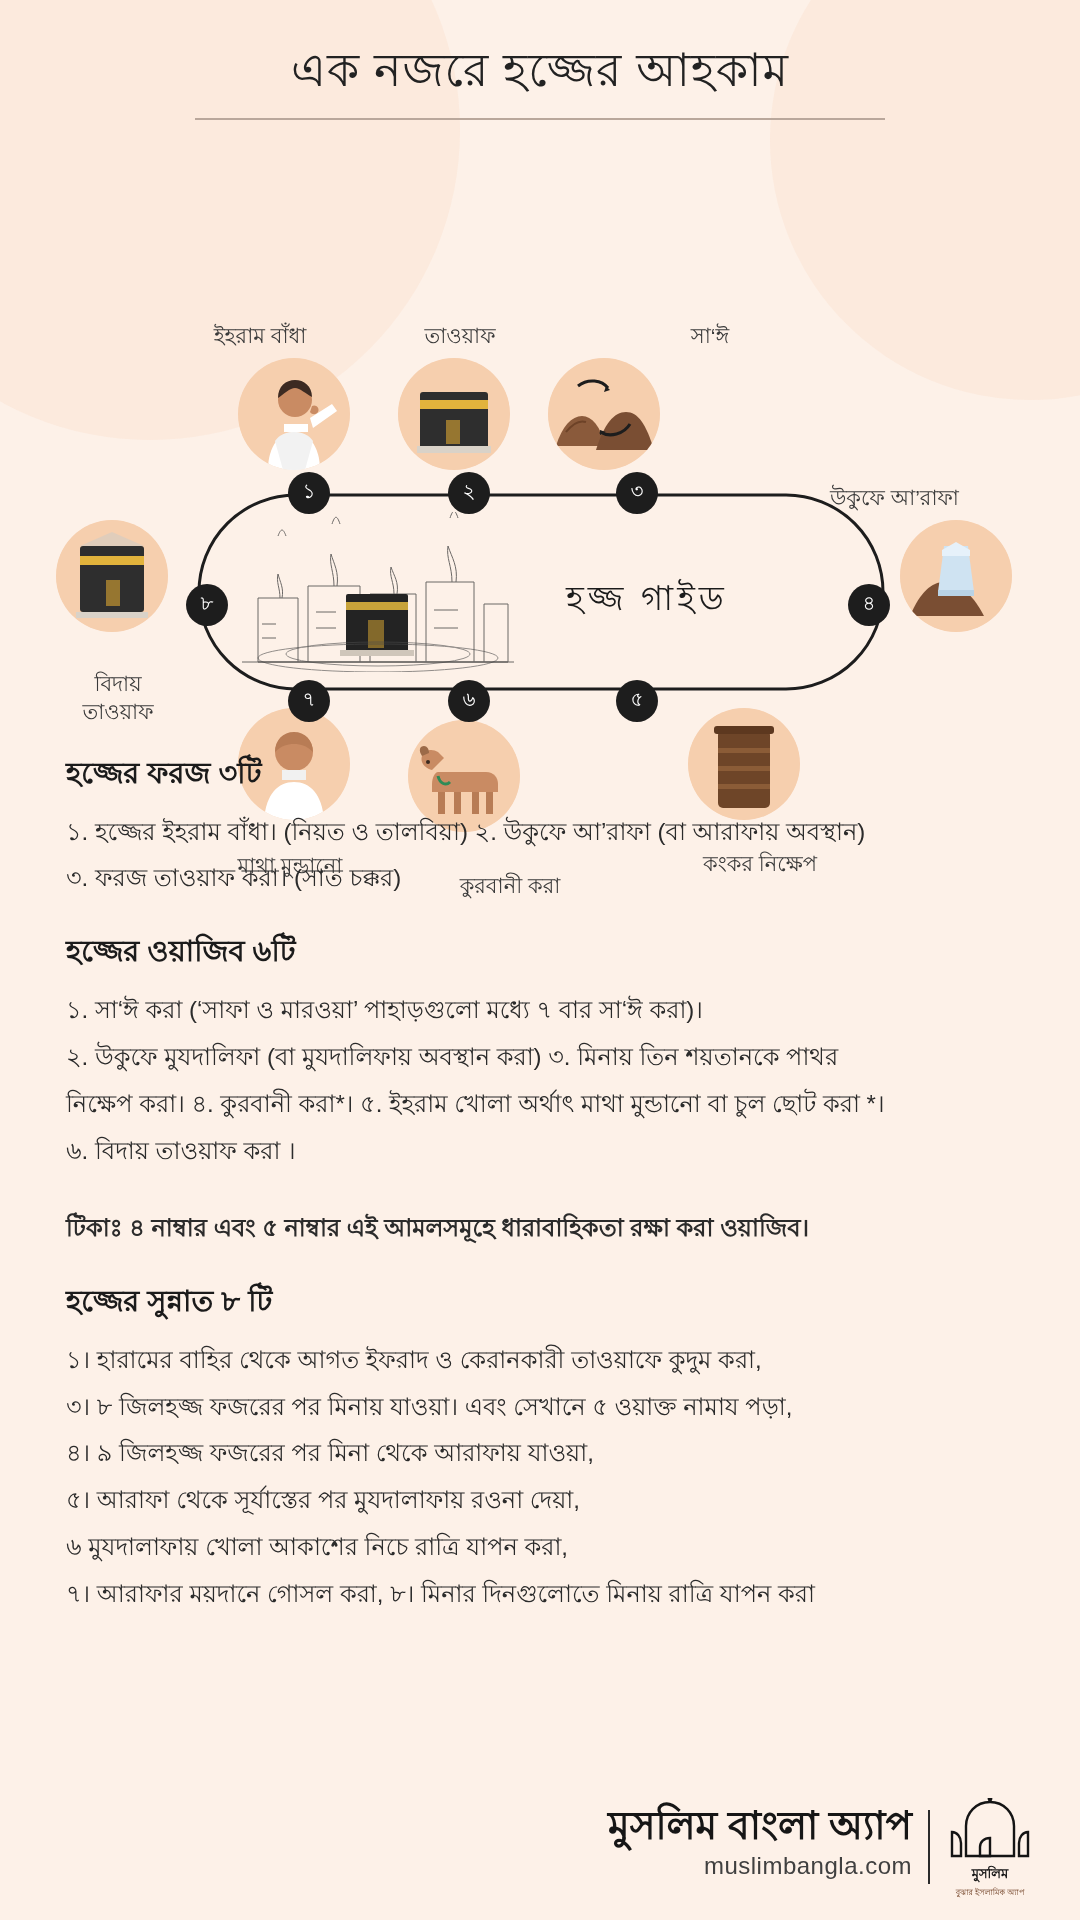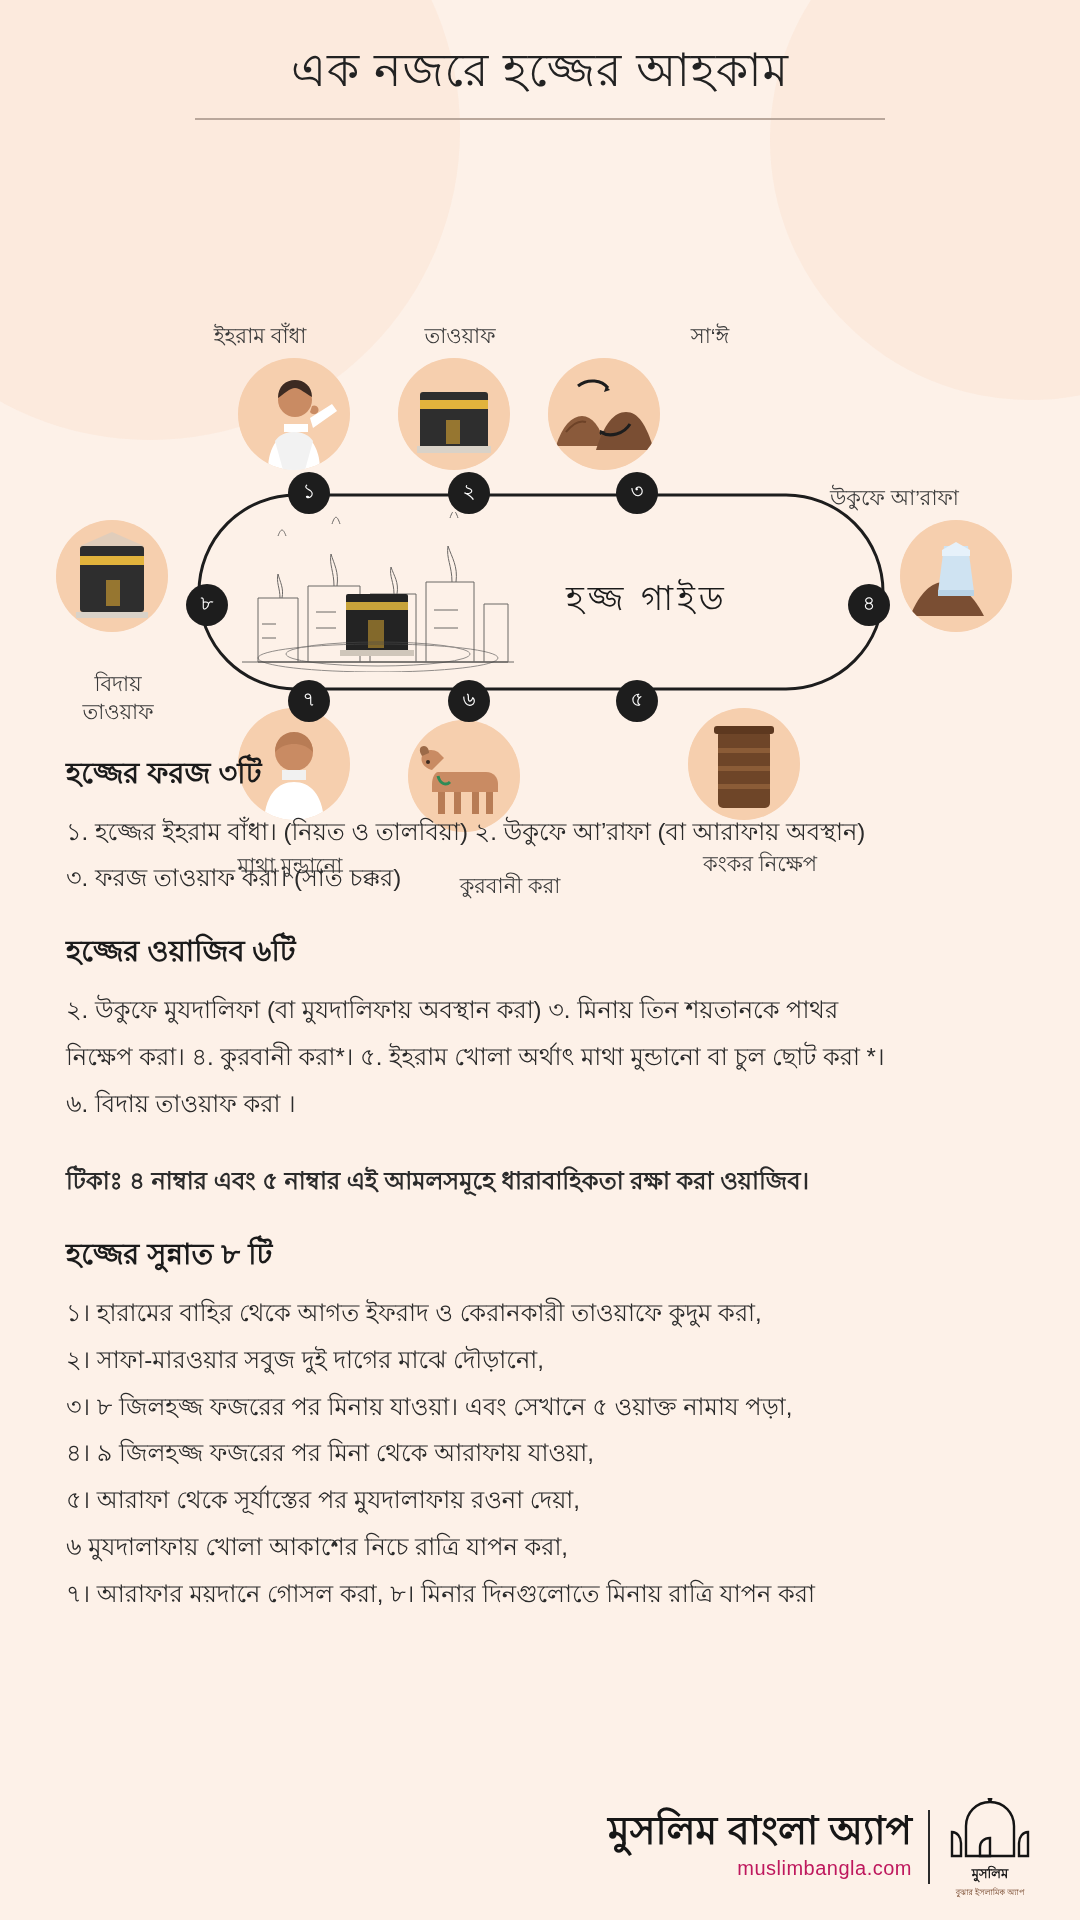--- a/index.html
+++ b/index.html
@@ -68,21 +68,21 @@
   p.note { margin-top:38px; }
 
   
   .footer {
     position:absolute; left:0; bottom:0; width:1080px; height:120px;
   }
   .brand {
     position:absolute; right:168px; bottom:40px; text-align:right;
   }
   .brand-name { font-size:39px; font-weight:bold; color:#161616; line-height:1.1; }
-  .brand-url { font-size:20px; color:#be185d; margin-top:4px; letter-spacing:.5px; }
+  .brand-url { font-size:24px; color:#404040; margin-top:4px; letter-spacing:.5px; }
   .brand-divider {
     position:absolute; right:150px; bottom:36px;
     width:2px; height:74px; background:#2b2b2b;
   }
   .logo { position:absolute; right:40px; bottom:34px; width:100px; height:88px; }
   .logo-cap { font-size:13px; font-weight:bold; text-align:center; color:#141414; }
 </style>
 </head>
 <body>
 
@@ -242,29 +242,29 @@
   <div class="numbadge" style="left:186px; top:464px;">৮</div>
 </div>
 
 <div class="content">
 
   <h2 class="sec">হজ্জের ফরজ ৩টি</h2>
   <p class="line">১. হজ্জের ইহরাম বাঁধা। (নিয়ত ও তালবিয়া) ২. উকুফে আ’রাফা (বা আরাফায় অবস্থান)</p>
   <p class="line">৩. ফরজ তাওয়াফ করা। (সাত চক্কর)</p>
 
   <h2 class="sec">হজ্জের ওয়াজিব ৬টি</h2>
+  <p class="line">১. সা‘ঈ করা (‘সাফা ও মারওয়া’ পাহাড়গুলো মধ্যে ৭ বার সা‘ঈ করা)।</p>
   <p class="line">২. উকুফে মুযদালিফা (বা মুযদালিফায় অবস্থান করা) ৩. মিনায় তিন শয়তানকে পাথর</p>
   <p class="line">নিক্ষেপ করা। ৪. কুরবানী করা*। ৫. ইহরাম খোলা অর্থাৎ মাথা মুন্ডানো বা চুল ছোট করা *।</p>
   <p class="line">৬. বিদায় তাওয়াফ করা ।</p>
 
   <p class="line note" style="font-weight:bold;">টিকাঃ ৪ নাম্বার এবং ৫ নাম্বার এই আমলসমূহে ধারাবাহিকতা রক্ষা করা ওয়াজিব।</p>
 
   <h2 class="sec">হজ্জের সুন্নাত ৮ টি</h2>
   <p class="line">১। হারামের বাহির থেকে আগত ইফরাদ ও কেরানকারী তাওয়াফে কুদুম করা,</p>
-  <p class="line">২। সাফা-মারওয়ার সবুজ দুই দাগের মাঝে দৌড়ানো,</p>
   <p class="line">৩। ৮ জিলহজ্জ ফজরের পর মিনায় যাওয়া। এবং সেখানে ৫ ওয়াক্ত নামায পড়া,</p>
   <p class="line">৪। ৯ জিলহজ্জ ফজরের পর মিনা থেকে আরাফায় যাওয়া,</p>
   <p class="line">৫। আরাফা থেকে সূর্যাস্তের পর মুযদালাফায় রওনা দেয়া,</p>
   <p class="line">৬ মুযদালাফায় খোলা আকাশের নিচে রাত্রি যাপন করা,</p>
   <p class="line">৭। আরাফার ময়দানে গোসল করা, ৮। মিনার দিনগুলোতে মিনায় রাত্রি যাপন করা</p>
 </div>
 
 <div class="footer">
   <div class="brand">
     <div class="brand-name">মুসলিম বাংলা অ্যাপ</div>

